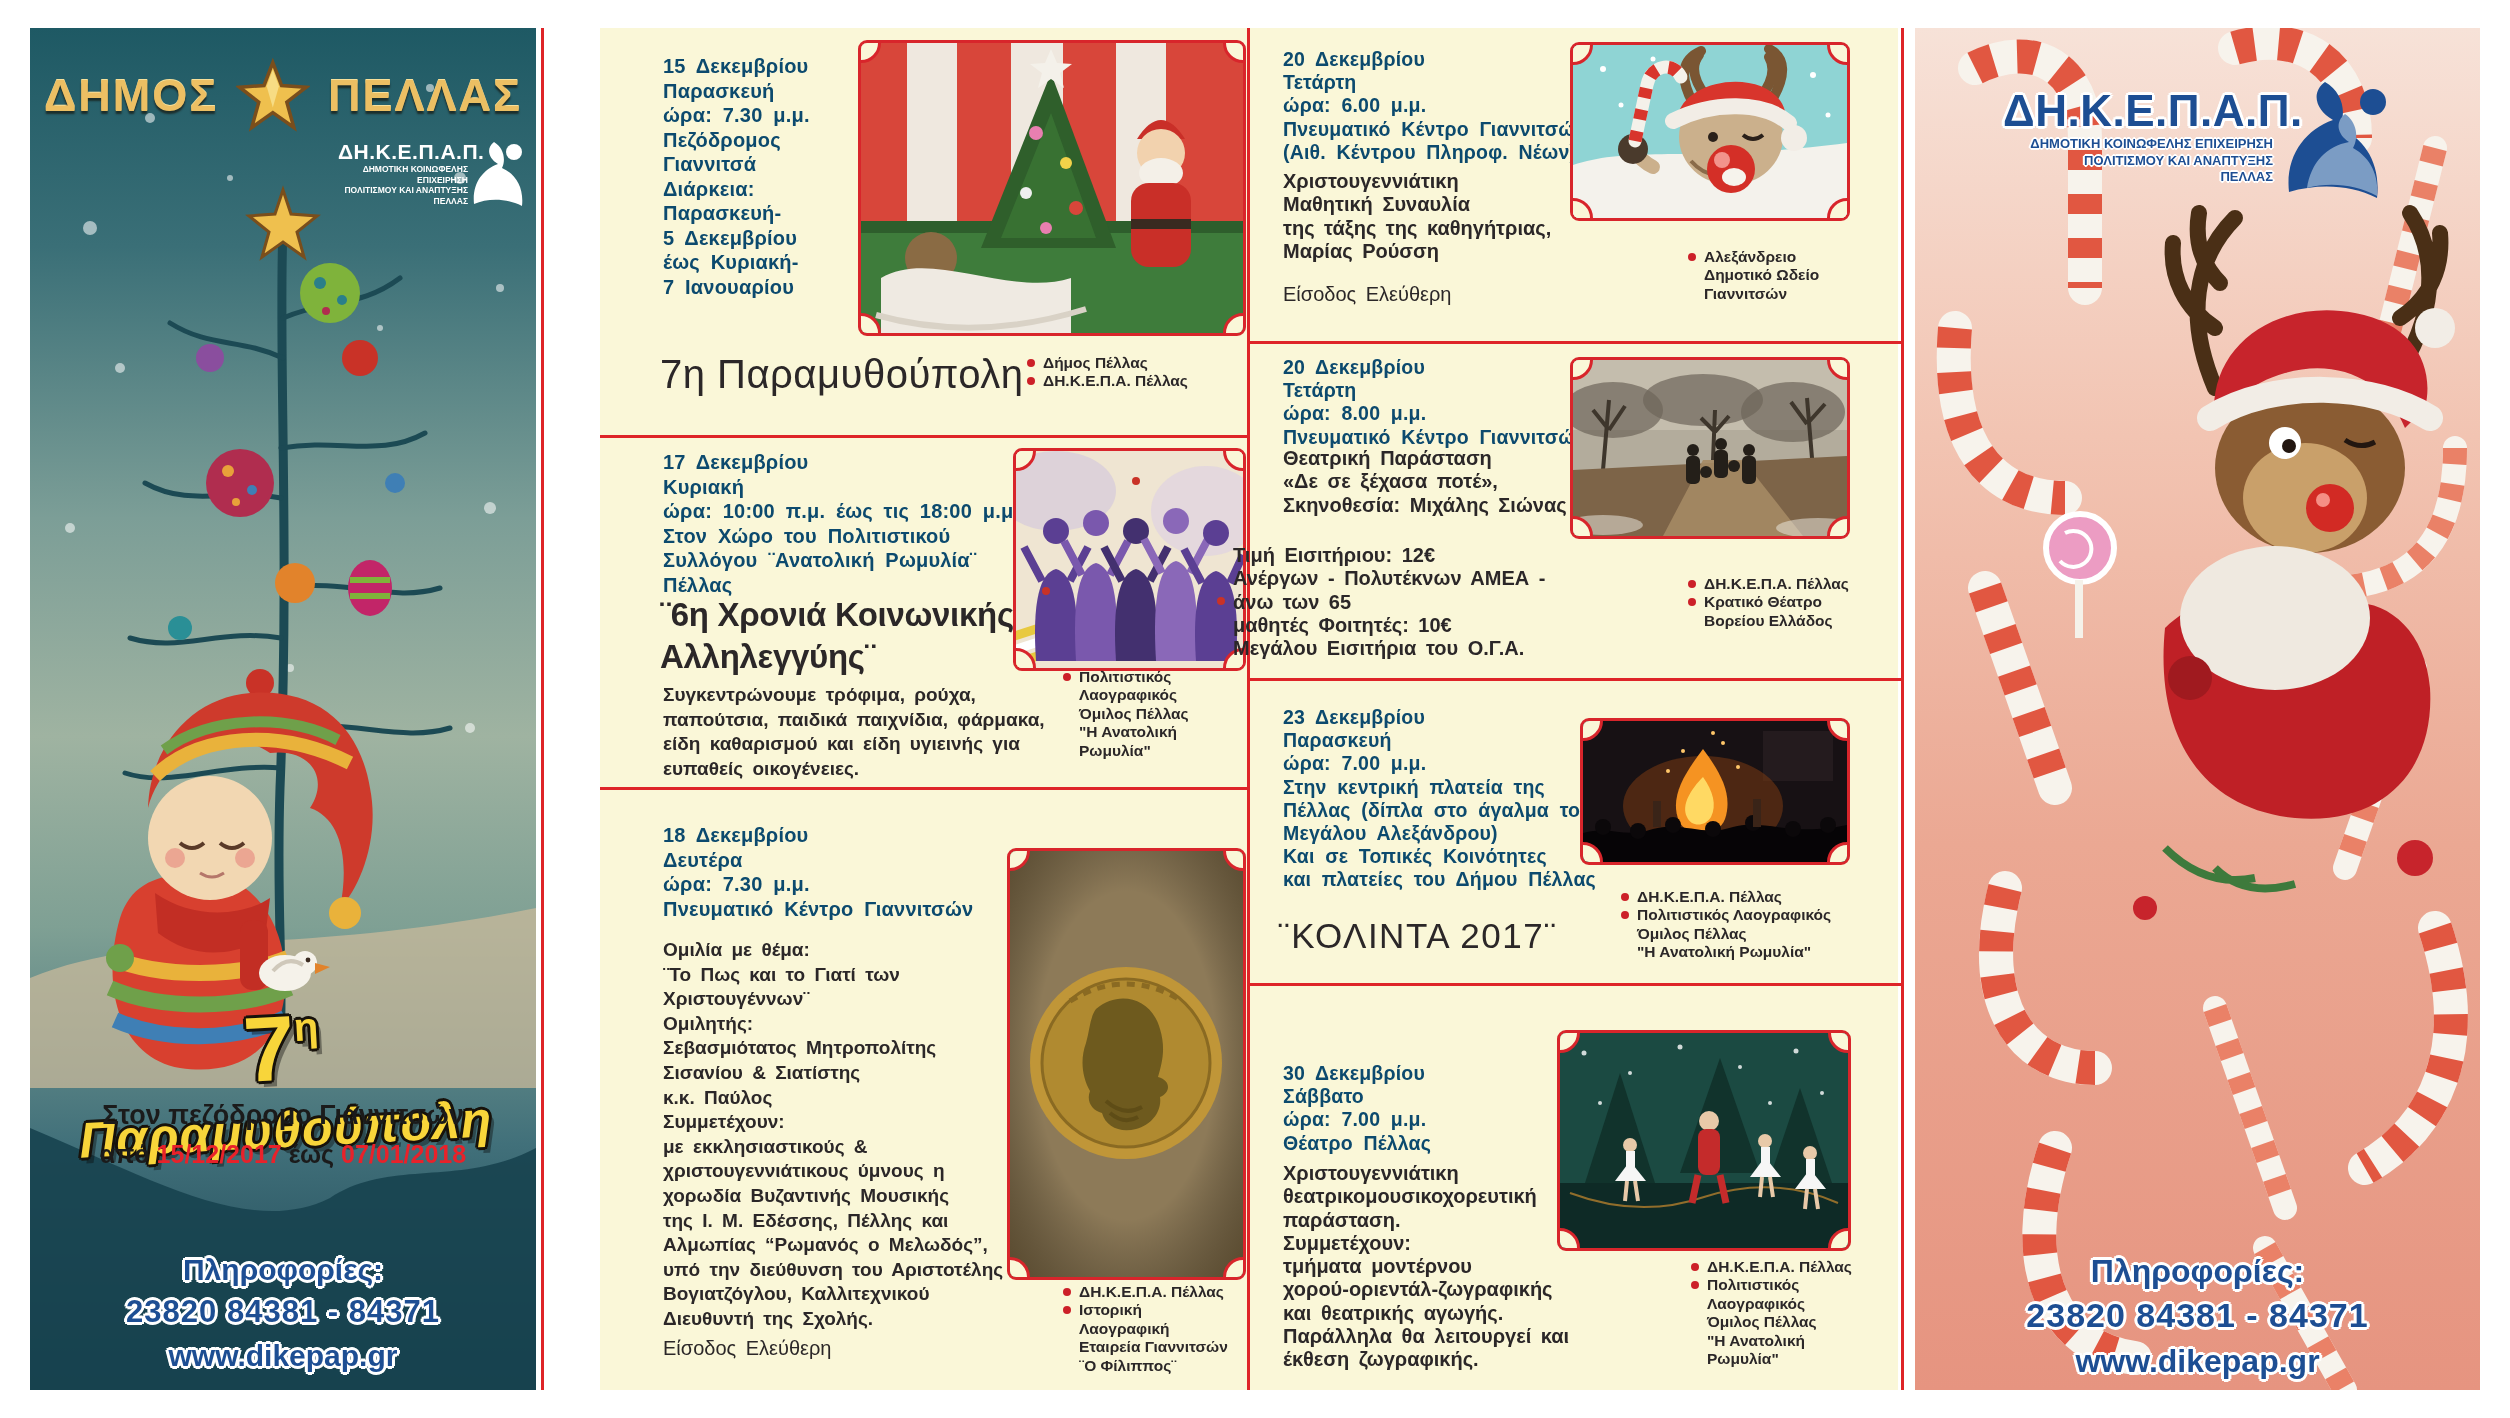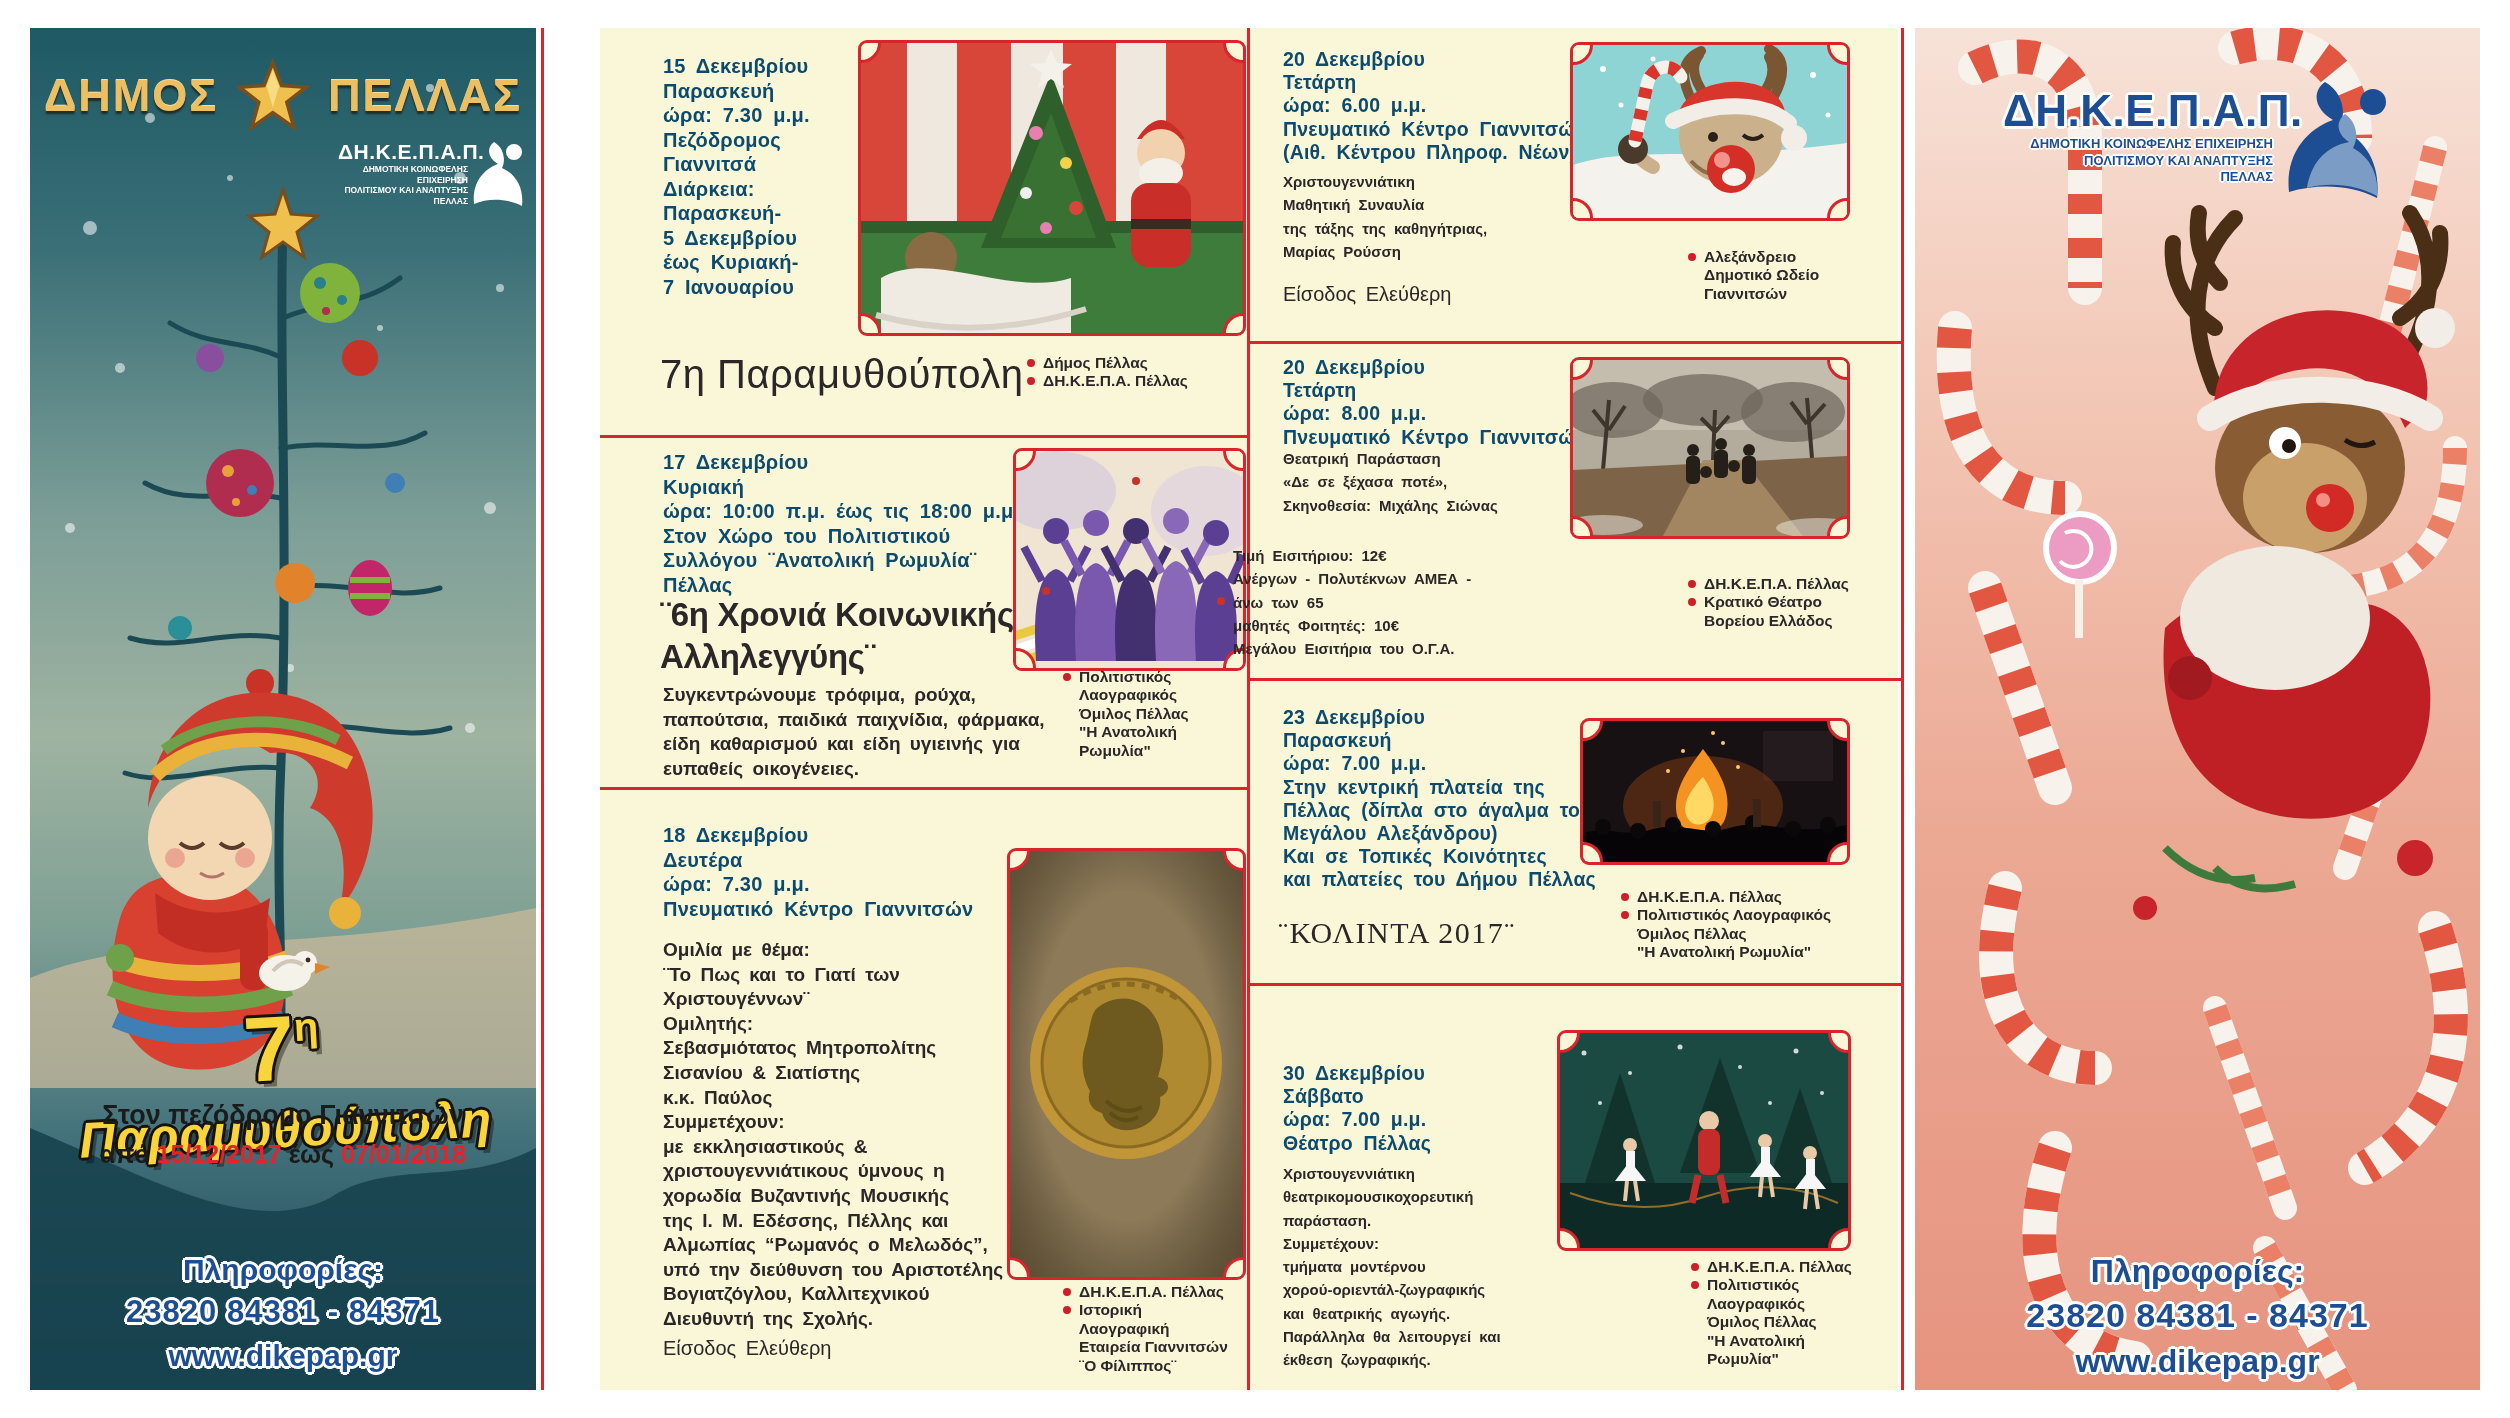--- a/index.html
+++ b/index.html
@@ -6,24 +6,24 @@
   body{width:2510px;height:1418px;background:#ffffff;position:relative;overflow:hidden;
        font-family:"Liberation Sans", sans-serif;}
   .abs{position:absolute;}
   .txt{position:absolute;white-space:nowrap;}
   .txt div{white-space:nowrap;}
   
   .rl{color:#0c4a6e;font-weight:bold;font-size:20px;line-height:24.5px;word-spacing:5px;letter-spacing:.2px;}
   .rl.sm{font-size:19.5px;line-height:23.2px;}
   
   .bl{color:#2B2728;font-weight:bold;font-size:19px;line-height:24.6px;word-spacing:4px;}
-  .bl.sm{font-size:15px;line-height:23.3px;}
+  .bl.sm{font-size:20px;line-height:23.3px;}
   .h1{font-size:40px;color:#2B2728;letter-spacing:.5px;}
   .h2 div{font-size:33px;line-height:42px;color:#2B2728;letter-spacing:-.3px;font-weight:bold;}
-  .h3{font-size:30px;color:#2B2728;letter-spacing:1.5px;font-family:Liberation Serif, serif;}
+  .h3{font-size:35px;color:#2B2728;letter-spacing:1.5px;}
   .foot{font-size:20px;color:#2B2728;word-spacing:4px;}
   .bullets{font-size:15.5px;font-weight:bold;color:#2B2728;line-height:18.4px;}
   .bullet-item{position:relative;padding-left:17px;}
   .bullet-item::before{content:"";position:absolute;left:1px;top:5px;width:8px;height:8px;border-radius:50%;background:#CC2028;}
   
   .vline{position:absolute;top:28px;width:3px;height:1362px;background:#DE2428;}
   .hline{position:absolute;height:3px;background:#DE2428;}
   
   #cream{left:600px;top:28px;width:1298px;height:1362px;background:#FAF7D8;}
   

